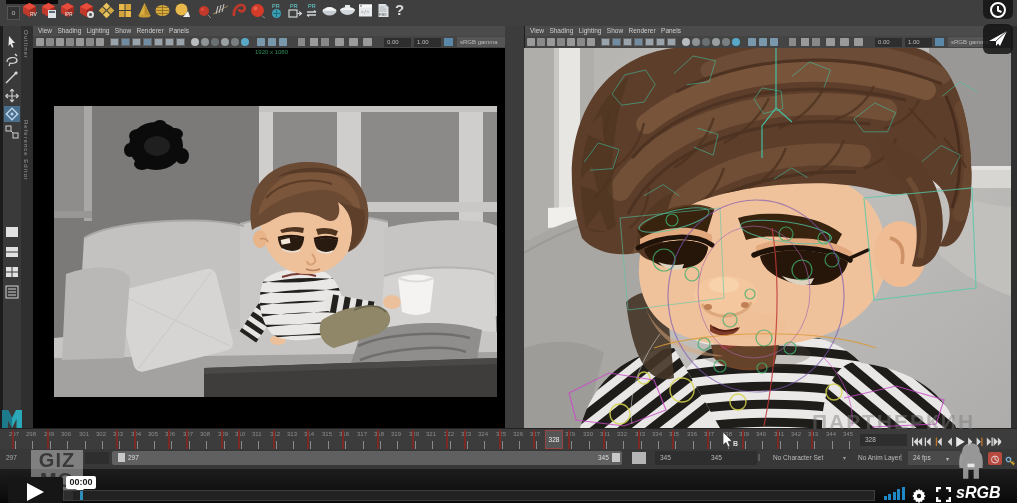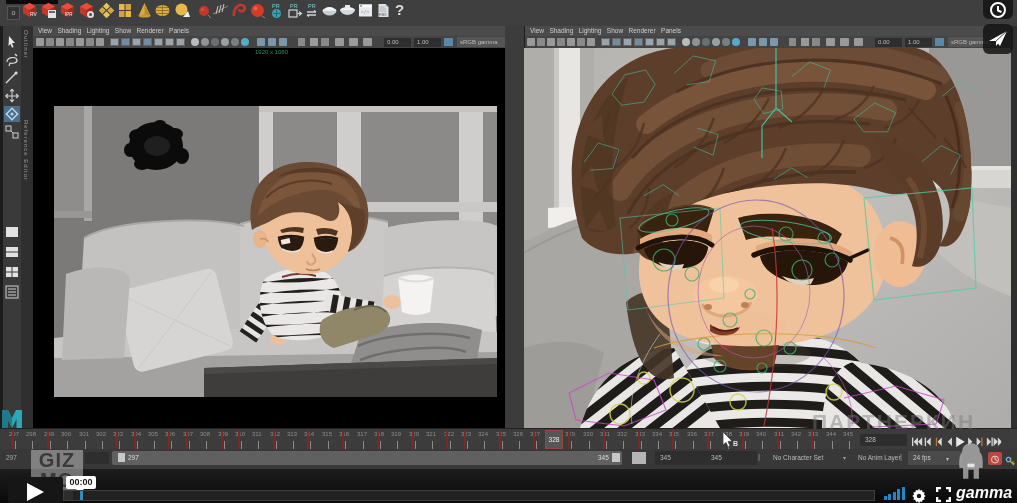--- a/index.html
+++ b/index.html
@@ -778,21 +778,21 @@
 <div class="abs" style="left:893px;top:22.6px;width:3px;height:8.4px;background:#1e87c4;"></div>
 <div class="abs" style="left:897px;top:20.4px;width:3px;height:10.6px;background:#1e87c4;"></div>
 <div class="abs" style="left:902px;top:18.2px;width:3px;height:12.8px;background:#1e87c4;"></div>
 <div class="abs" style="left:911px;top:18px;"><svg width="16" height="16" viewBox="0 0 16 16">
           <path d="M8 1.5 l1 2 2 -0.6 0.6 2 2 0.6 -0.6 2 1.6 1.5 -1.6 1.5 0.6 2 -2 0.6 -0.6 2 -2 -0.6 -1 2 -1 -2 -2 0.6 -0.6 -2 -2 -0.6 0.6 -2 -1.6 -1.5 1.6 -1.5 -0.6 -2 2 -0.6 0.6 -2 2 0.6 Z" fill="#fff"></path>
           <circle cx="8" cy="9" r="2.2" fill="#161616"></circle>
         </svg></div>
 <div class="abs" style="left:936px;top:18px;"><svg width="15" height="15" viewBox="0 0 15 15">
           <path d="M1 5 V1 H5 M10 1 H14 V5 M14 10 V14 H10 M5 14 H1 V10" stroke="#fff" stroke-width="2.6" fill="none"></path>
         </svg></div>
-<div class="abs" style="left:956px;top:15px;color:#fff;font-size:16px;font-weight:bold;font-style:italic;font-family:'Liberation Sans',sans-serif;letter-spacing:0px;">gamma</div>
+<div class="abs" style="left:956px;top:15px;color:#fff;font-size:16px;font-weight:bold;font-style:italic;font-family:'Liberation Sans',sans-serif;letter-spacing:0px;">sRGB</div>
     </div>
 
   <div class="abs" id="overlays">
       <div class="abs" style="left:983px;top:-11px;width:30px;height:30px;background:rgba(20,20,20,0.85);border-radius:6px;"></div>
 <div class="abs" style="left:989px;top:1px;"><svg width="18" height="18" viewBox="0 0 18 18">
           <circle cx="9" cy="9" r="7" fill="none" stroke="#fff" stroke-width="2"></circle>
           <path d="M9 5 v4.5 l3.5 1.5" stroke="#fff" stroke-width="2" fill="none"></path>
         </svg></div>
 <div class="abs" style="left:983px;top:24px;width:30px;height:30px;background:rgba(20,20,20,0.85);border-radius:6px;"></div>
 <div class="abs" style="left:987px;top:29px;"><svg width="22" height="20" viewBox="0 0 22 20">

